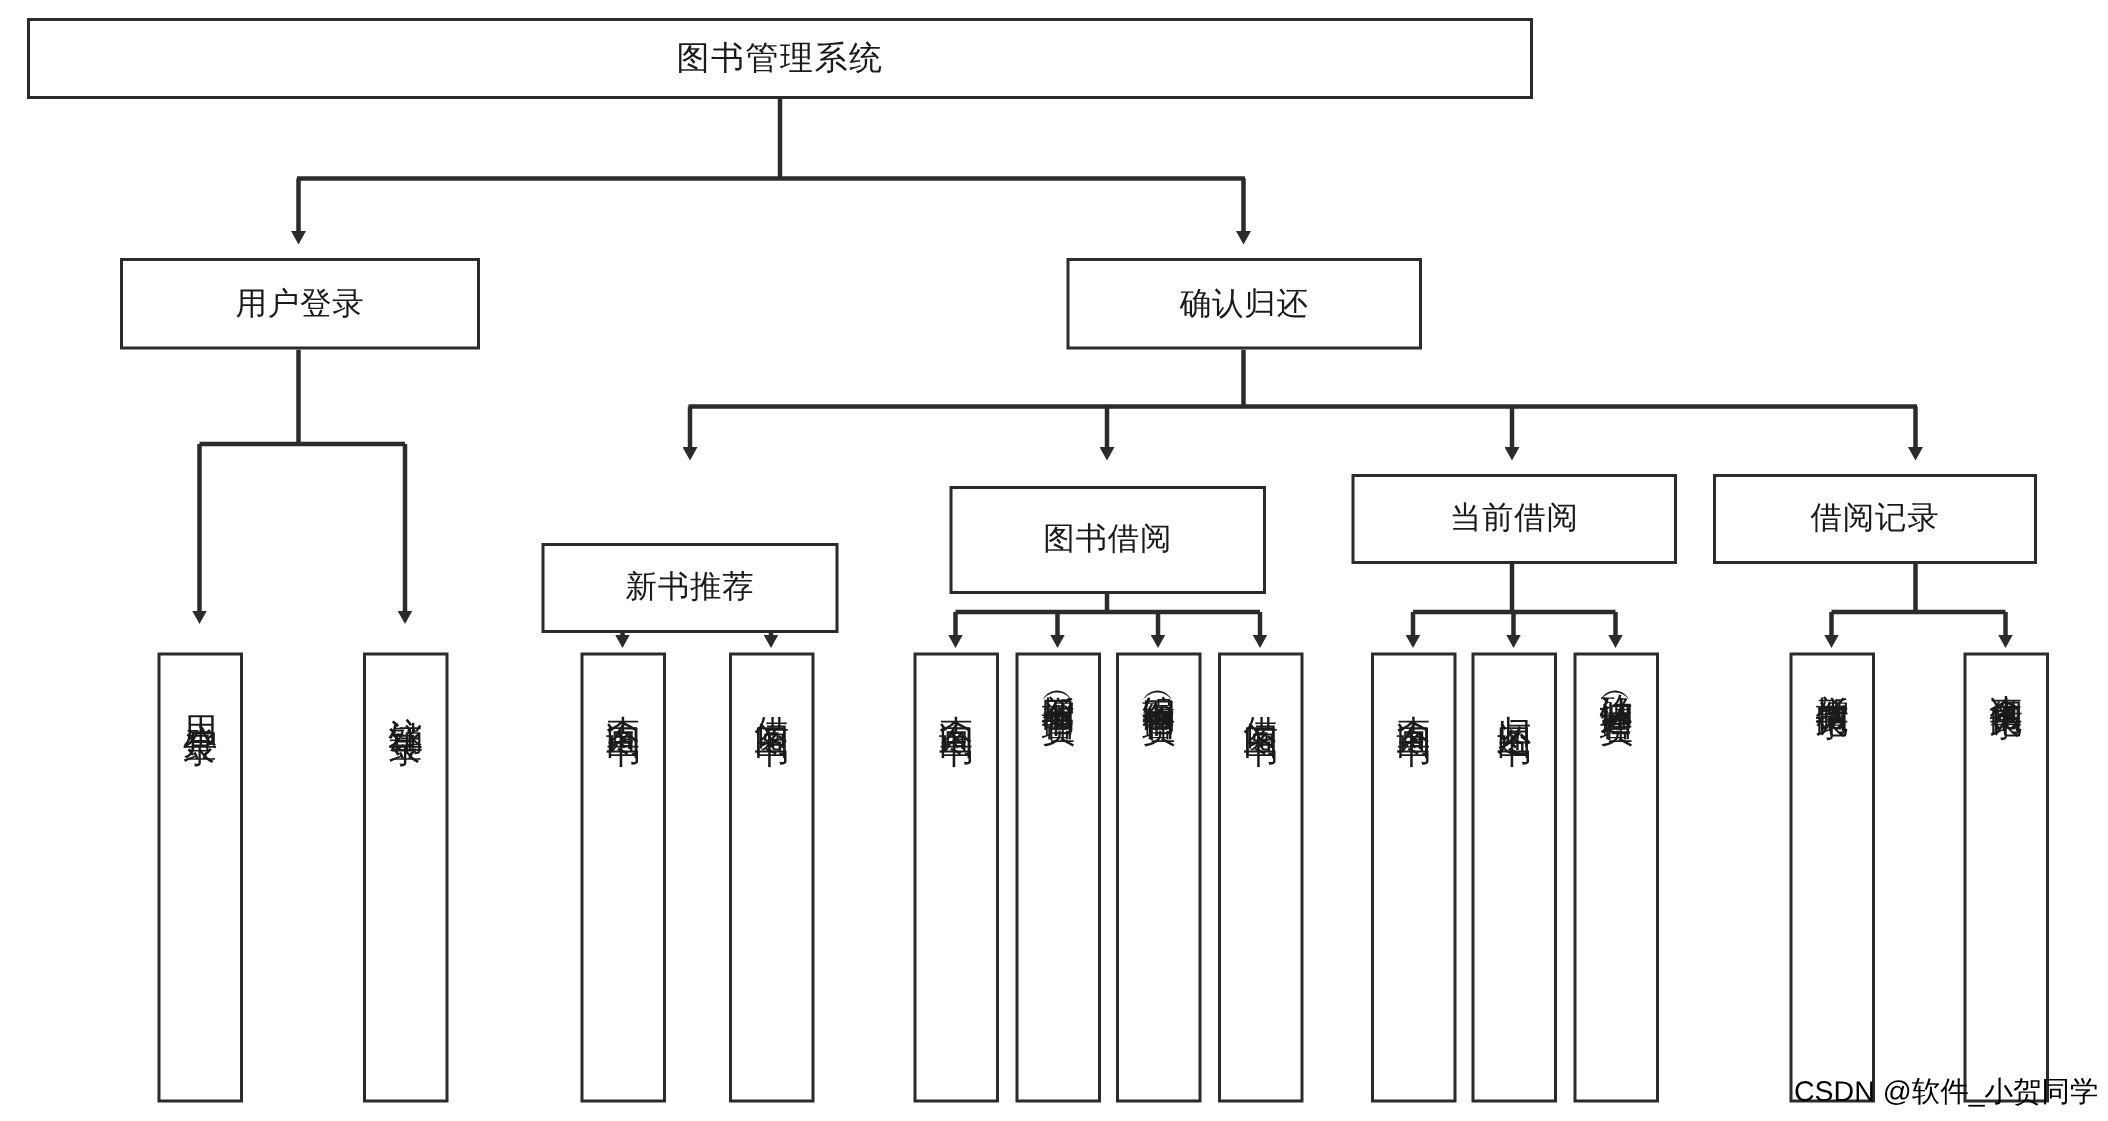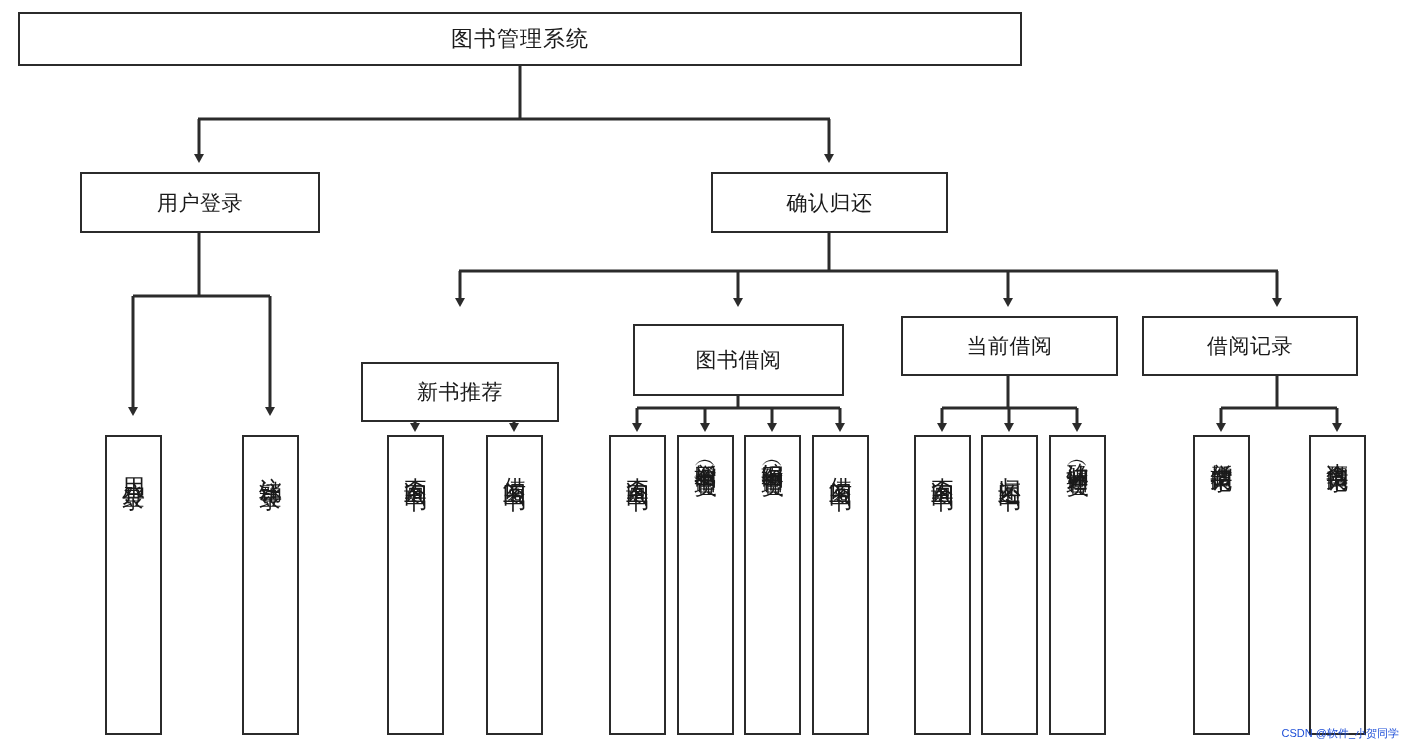--- a/index.html
+++ b/index.html
@@ -68,22 +68,22 @@
     padding-top: 8px;
   }
   .node.v.tall .lbl {
     font-size: 22px;
     letter-spacing: 2px;
   }
   #watermark {
     position: absolute;
     right: 6px;
     bottom: 6px;
-    font-size: 11px;
-    color: #1d4ed8;
+    font-size: 19px;
+    color: #000000;
     white-space: nowrap;
     z-index: 5;
   }
 </style>
 </head>
 <body>
 
 <div id="canvas">
 
   <svg id="edges" viewBox="0 0 1405 747" xmlns="http://www.w3.org/2000/svg">

